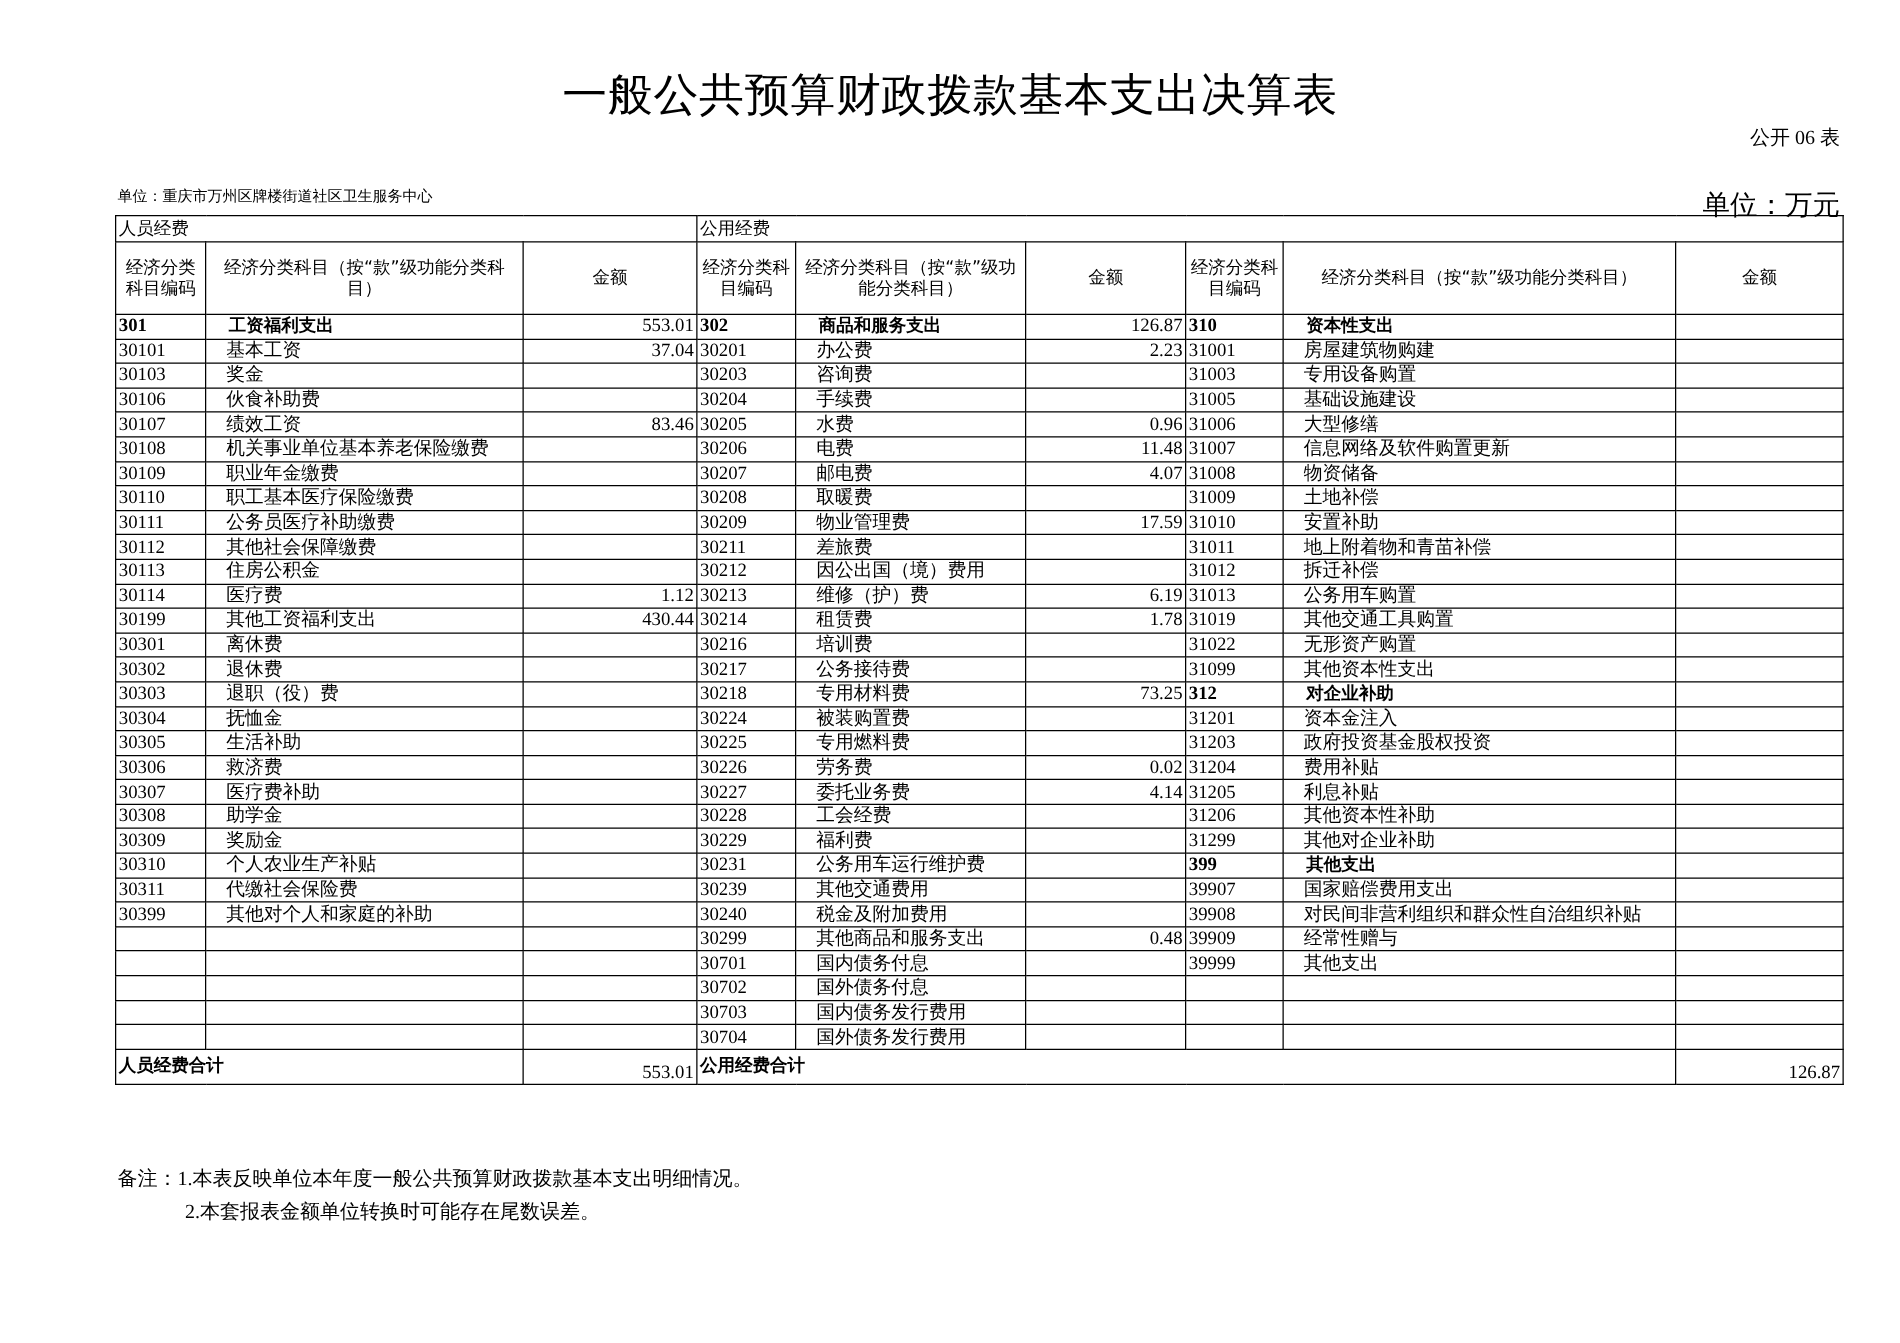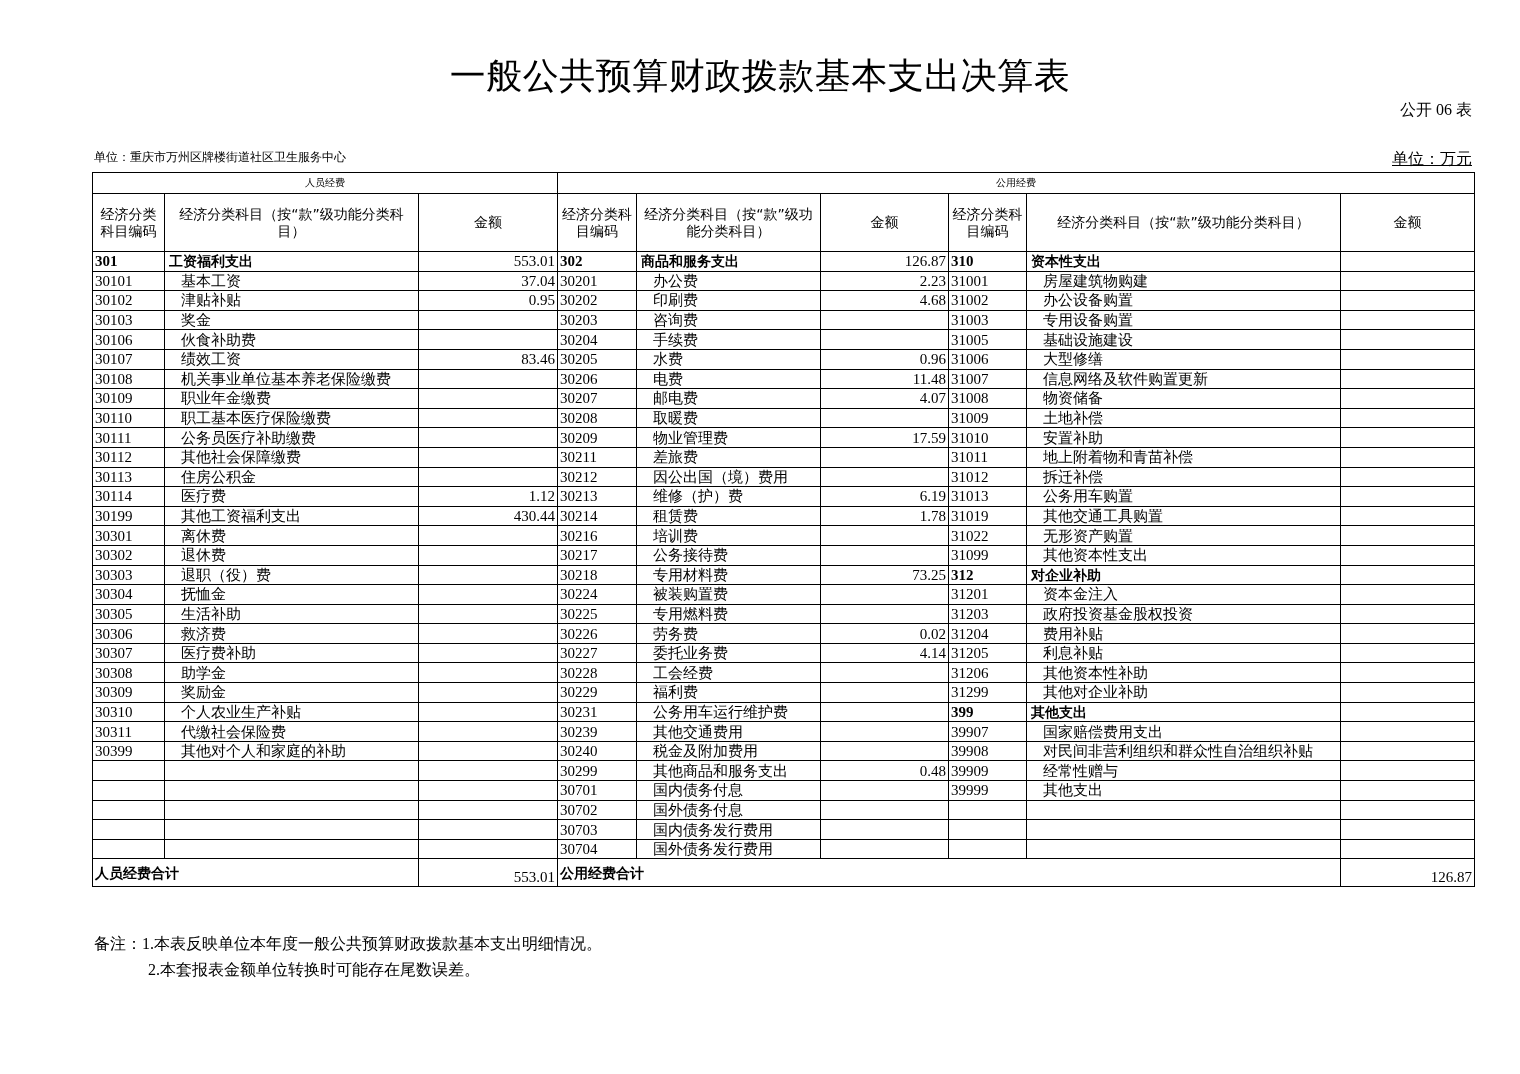--- a/index.html
+++ b/index.html
@@ -2,28 +2,28 @@
 <html><head>
 <meta charset="utf-8">
 <style>
   html, body { margin: 0; padding: 0; background: #ffffff; }
   body { width: 1520px; height: 1074px; position: relative; overflow: hidden;
          font-family: "Liberation Serif", "DejaVu Serif", serif; color: #000; }
   .title { position: absolute; left: 0; width: 1520px; top: 52px; text-align: center;
            font-size: 36px; font-family: "DejaVu Sans", "Liberation Sans", sans-serif; font-weight: normal; letter-spacing: 0.5px; }
   .form-no { position: absolute; right: 48px; top: 100px; font-size: 16px; }
   .unit-left { position: absolute; left: 94px; top: 149px; font-size: 12px; }
-  .unit-right { position: absolute; right: 48px; top: 149px; font-size: 16px; text-decoration: underline; }
+  .unit-right { position: absolute; right: 48px; top: 149px; font-size: 22px; }
   table.main { position: absolute; left: 92px; top: 172px; border-collapse: collapse; table-layout: fixed; width: 1382px; }
   table.main td { border: 1px solid #000; padding: 0 2px; font-size: 15px; line-height: 18px; height: 18.6px; white-space: nowrap; overflow: hidden; vertical-align: middle; }
-  table.main tr.grp td { height: 20px; text-align: center; font-family: "DejaVu Sans", sans-serif; font-size: 10px; }
+  table.main tr.grp td { height: 20px; font-family: "DejaVu Sans", sans-serif; font-size: 14px; }
   table.main tr.hdr td { height: 57px; text-align: center; white-space: normal; font-family: "DejaVu Sans", sans-serif; font-size: 14px; line-height: 17px; }
   table.main td.code { text-align: left; }
   table.main td.name { text-align: left; padding-left: 16px; }
-  table.main td.name.cat { padding-left: 4px; font-weight: bold; font-family: "DejaVu Sans", sans-serif; font-size: 14px; }
+  table.main td.name.cat { padding-left: 18px; font-weight: bold; font-family: "DejaVu Sans", sans-serif; font-size: 14px; }
   table.main td.code.cat { font-weight: bold; }
   table.main td.amt { text-align: right; }
   table.main tr.total td { height: 27px; }
   table.main tr.total td.tlabel { text-align: left; font-family: "DejaVu Sans", sans-serif; font-weight: bold; font-size: 14px; }
   table.main tr.total td.amt { vertical-align: bottom; }
   .notes { position: absolute; left: 94px; top: 931px; font-size: 16px; line-height: 26px; }
   .notes .n2 { padding-left: 54px; }
 </style>
 </head>
 <body>
@@ -77,31 +77,20 @@
         <td class="name">基本工资</td>
         <td class="amt">37.04</td>
         <td class="code">30201</td>
         <td class="name">办公费</td>
         <td class="amt">2.23</td>
         <td class="code">31001</td>
         <td class="name">房屋建筑物购建</td>
         <td class="amt"></td>
       </tr>
       <tr>
-        <td class="code">30102</td>
-        <td class="name">津贴补贴</td>
-        <td class="amt">0.95</td>
-        <td class="code">30202</td>
-        <td class="name">印刷费</td>
-        <td class="amt">4.68</td>
-        <td class="code">31002</td>
-        <td class="name">办公设备购置</td>
-        <td class="amt"></td>
-      </tr>
-      <tr>
         <td class="code">30103</td>
         <td class="name">奖金</td>
         <td class="amt"></td>
         <td class="code">30203</td>
         <td class="name">咨询费</td>
         <td class="amt"></td>
         <td class="code">31003</td>
         <td class="name">专用设备购置</td>
         <td class="amt"></td>
       </tr>

